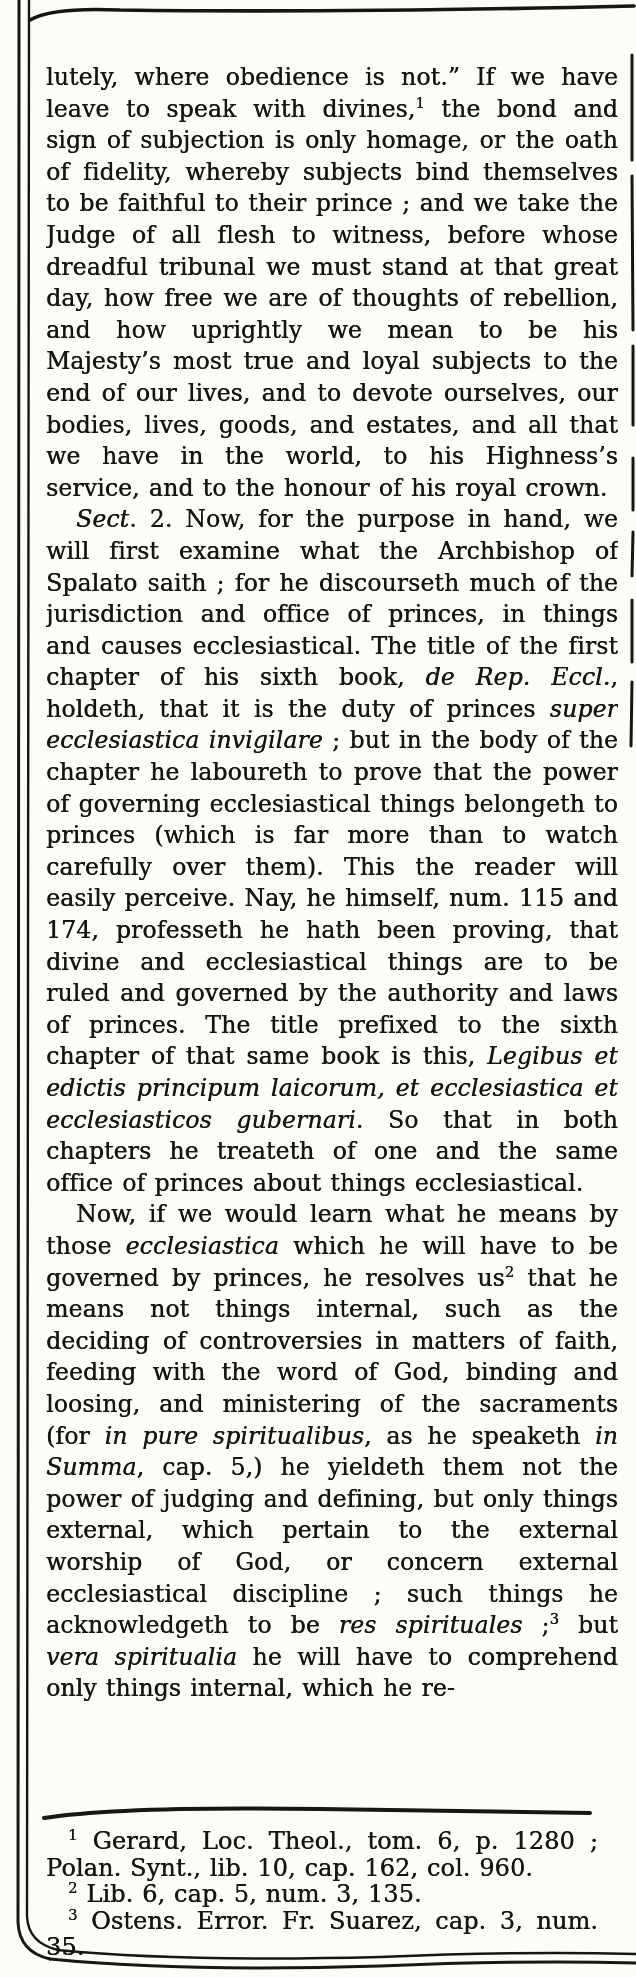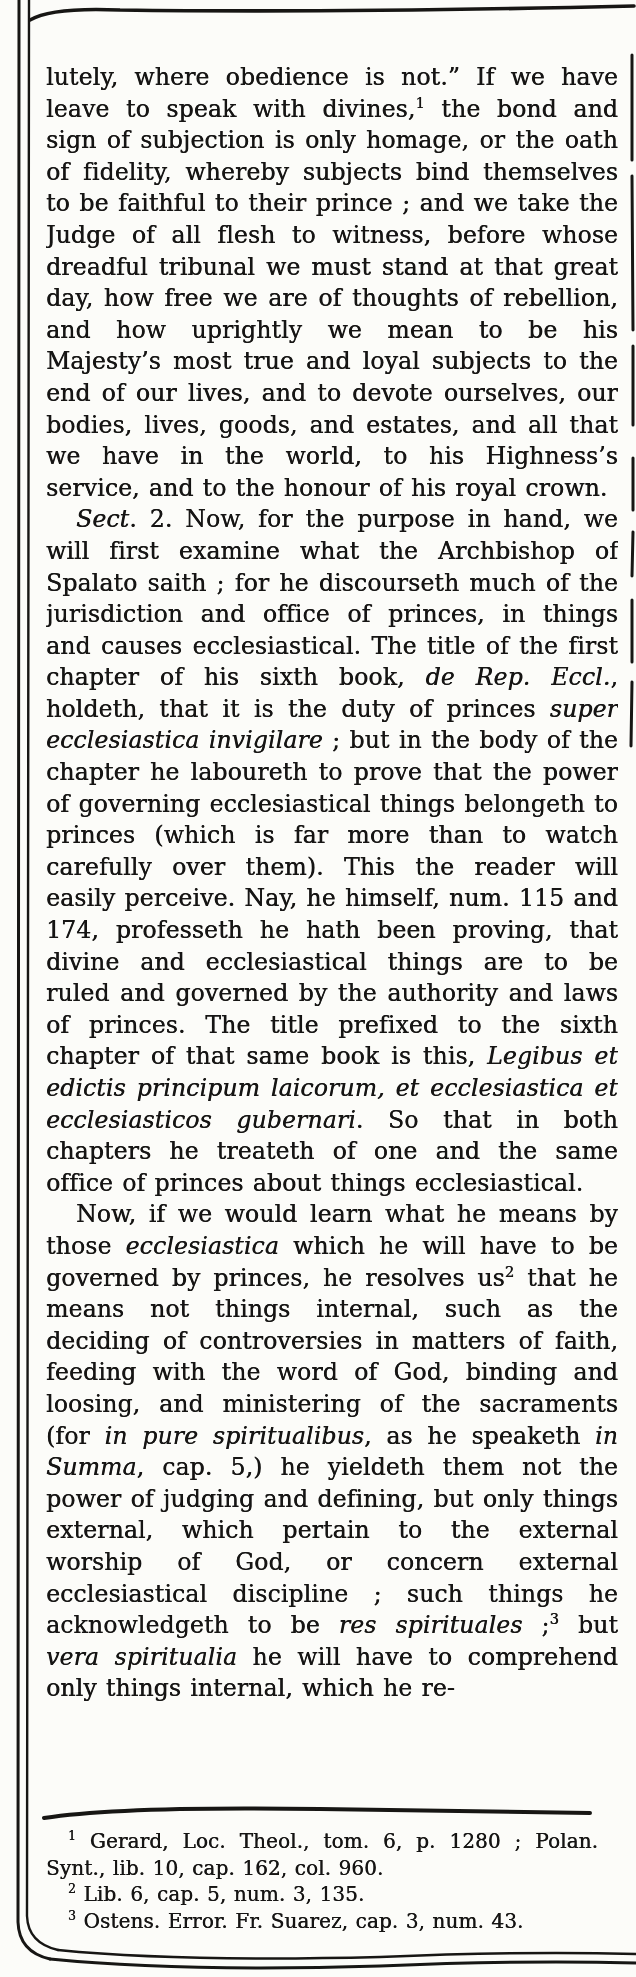--- a/index.html
+++ b/index.html
@@ -41,21 +41,21 @@
     font-size: 0.62em;
     line-height: 0;
     vertical-align: super;
   }
 
   .footnotes {
     position: absolute;
     left: 46px;
     top: 1828px;
     width: 552px;
-    font-size: 20px;
+    font-size: 24px;
     line-height: 26.5px;
     text-align: justify;
     letter-spacing: 0.1px;
     word-spacing: 1px;
     text-shadow: 0.35px 0 0 currentColor;
   }
   p.footnote { margin: 0; text-indent: 22px; }
 </style>
 </head>
 <body>
@@ -79,16 +79,16 @@
 
   <div class="text-col">
       <p class="para"><span>lutely, where obedience is not.” If we have leave to speak with divines,</span><sup>1</sup><span> the bond and sign of subjection is only homage, or the oath of fidelity, whereby subjects bind themselves to be faithful to their prince&nbsp;; and we take the Judge of all flesh to witness, before whose dreadful tribunal we must stand at that great day, how free we are of thoughts of rebellion, and how uprightly we mean to be his Majesty’s most true and loyal subjects to the end of our lives, and to devote ourselves, our bodies, lives, goods, and estates, and all that we have in the world, to his Highness’s service, and to the honour of his royal crown.</span></p>
       <p class="para indent"><i>Sect</i><span>. 2. Now, for the purpose in hand, we will first examine what the Archbishop of Spalato saith&nbsp;; for he discourseth much of the jurisdiction and office of princes, in things and causes ecclesiastical. The title of the first chapter of his sixth book, </span><i>de Rep. Eccl.</i><span>, holdeth, that it is the duty of princes </span><i>super ecclesiastica invigilare</i><span>&nbsp;; but in the body of the chapter he laboureth to prove that the power of governing ecclesiastical things belongeth to princes (which is far more than to watch carefully over them). This the reader will easily perceive. Nay, he himself, num. 115 and 174, professeth he hath been proving, that divine and ecclesiastical things are to be ruled and governed by the authority and laws of princes. The title prefixed to the sixth chapter of that same book is this, </span><i>Legibus et edictis principum laicorum, et ecclesiastica et ecclesiasticos gubernari</i><span>. So that in both chapters he treateth of one and the same office of princes about things ecclesiastical.</span></p>
       <p class="para indent"><span>Now, if we would learn what he means by those </span><i>ecclesiastica</i><span> which he will have to be governed by princes, he resolves us</span><sup>2</sup><span> that he means not things internal, such as the deciding of controversies in matters of faith, feeding with the word of God, binding and loosing, and ministering of the sacraments (for </span><i>in pure spiritualibus</i><span>, as he speaketh </span><i>in Summa</i><span>, cap. 5,) he yieldeth them not the power of judging and defining, but only things external, which pertain to the external worship of God, or concern external ecclesiastical discipline&nbsp;; such things he acknowledgeth to be </span><i>res spirituales</i><span>&nbsp;;</span><sup>3</sup><span> but </span><i>vera spiritualia</i><span> he will have to comprehend only things internal, which he re-</span></p>
     </div>
 
   <div class="footnotes">
       <p class="footnote"><sup>1</sup><span> Gerard, Loc. Theol., tom. 6, p. 1280&nbsp;; Polan. Synt., lib. 10, cap. 162, col. 960.</span></p>
       <p class="footnote"><sup>2</sup><span> Lib. 6, cap. 5, num. 3, 135.</span></p>
-      <p class="footnote"><sup>3</sup><span> Ostens. Error. Fr. Suarez, cap. 3, num. 43.</span></p>
+      <p class="footnote"><sup>3</sup><span> Ostens. Error. Fr. Suarez, cap. 3, num. 35.</span></p>
     </div>
 
 </div>
 
 </body></html>

